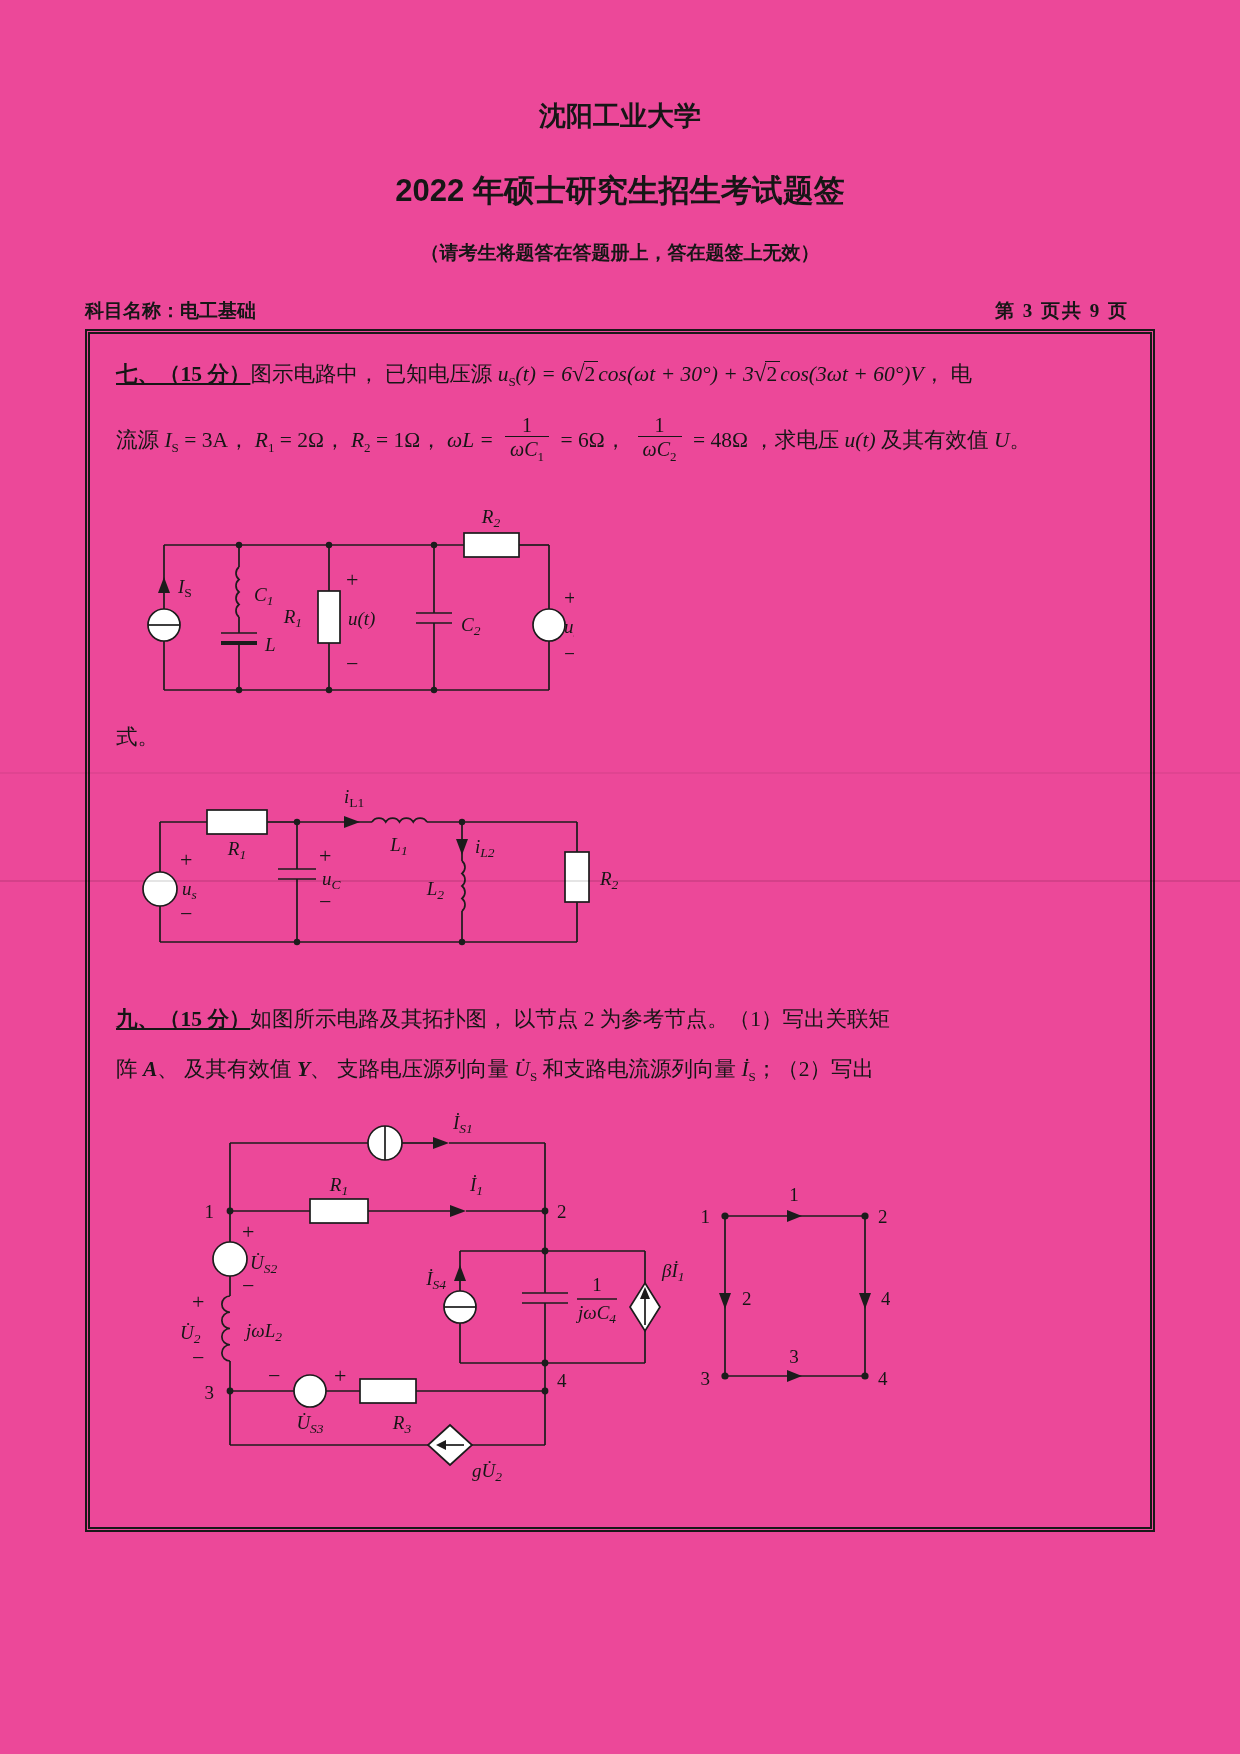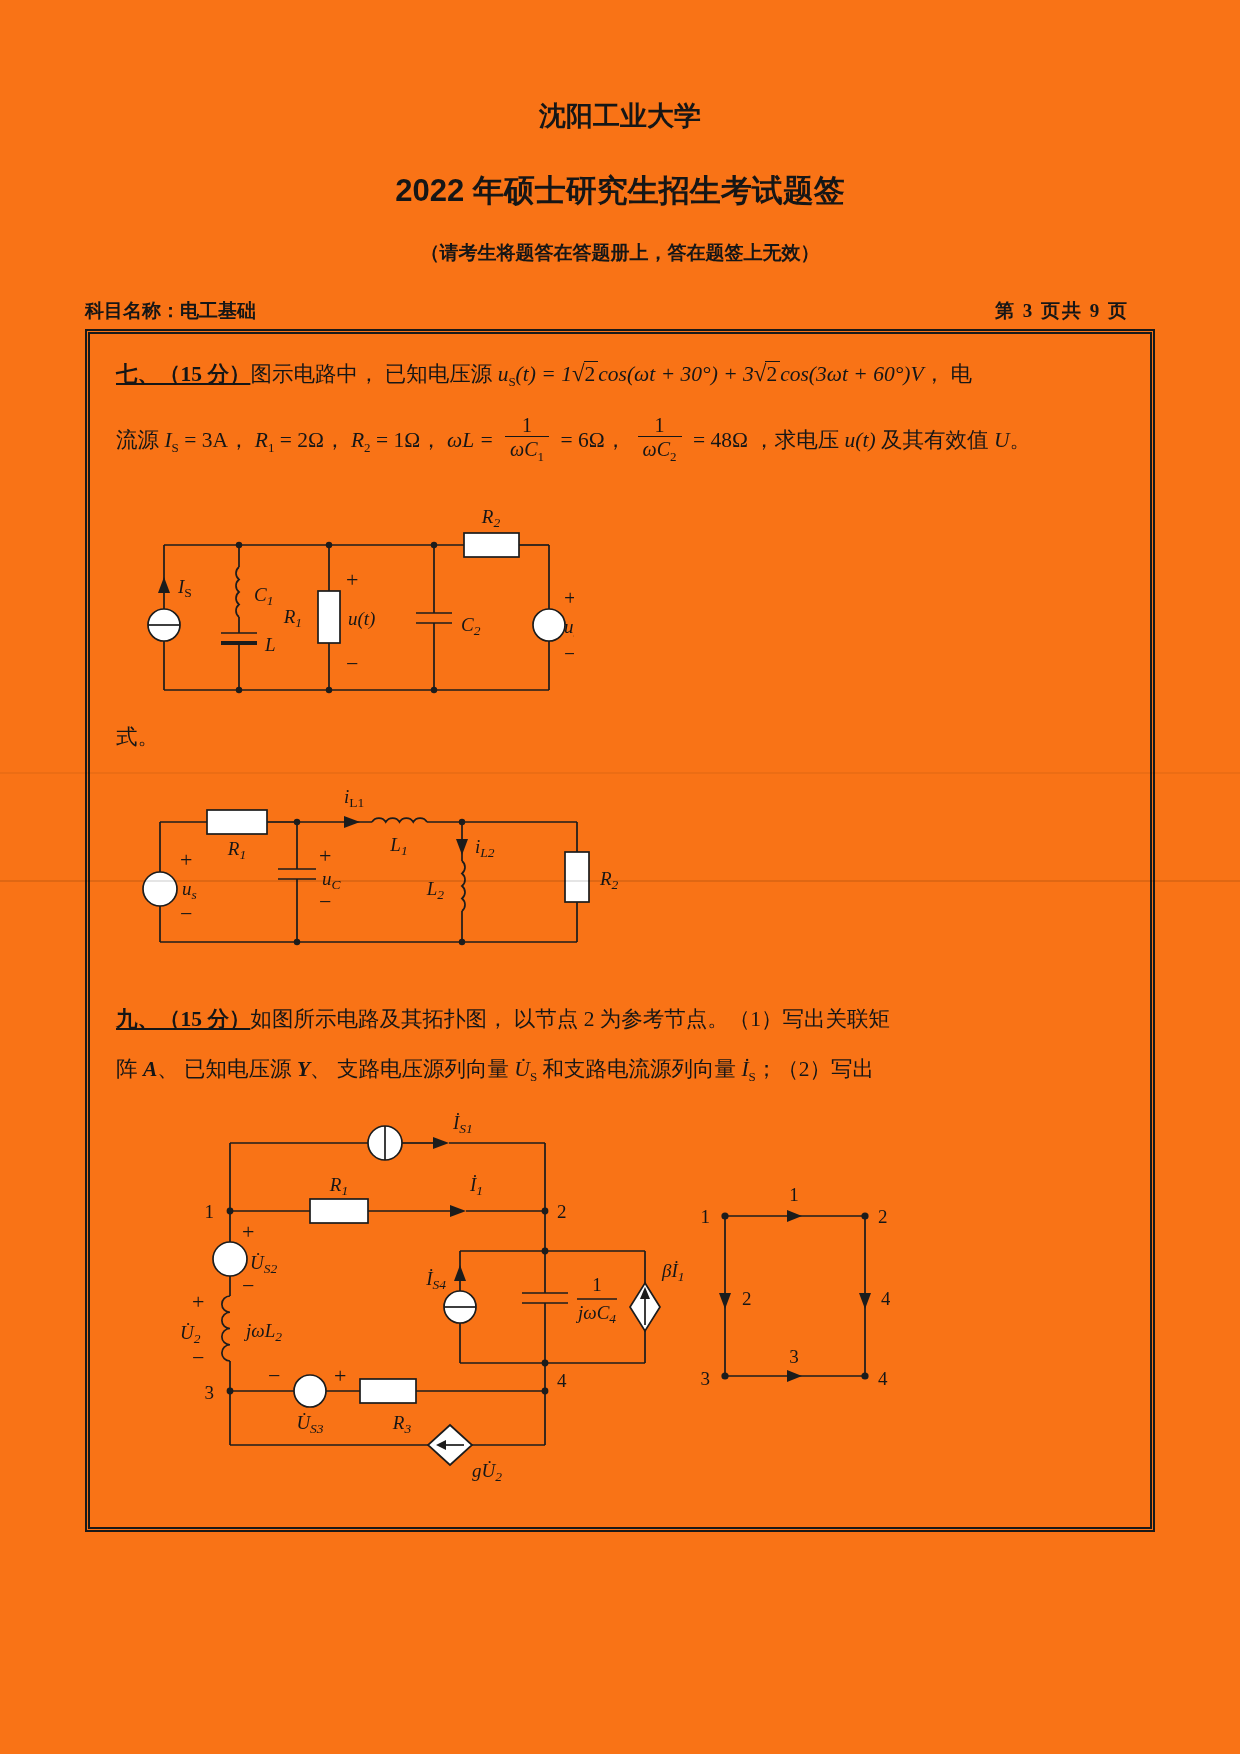--- a/index.html
+++ b/index.html
@@ -1,16 +1,16 @@
 <!DOCTYPE html>
 <html><head>
 <meta charset="utf-8">
 <style>
   html,body{margin:0;padding:0;background:#e9e9e9;}
-  .page{width:1240px;height:1754px;margin:0 auto;background:#f97316;box-sizing:border-box;
+  .page{width:1240px;height:1754px;margin:0 auto;background:#ec4899;box-sizing:border-box;
         padding:98px 85px 0;position:relative;color:#161616;
         font-family:"Liberation Serif", serif;}
   .crease{position:absolute;left:0;width:100%;height:2px;background:#000;pointer-events:none;}
   .crease-a{top:880px;opacity:.10;}
   .crease-b{top:772px;opacity:.05;}
   header{text-align:center;}
   .uni{font-family:"Liberation Sans",sans-serif;font-weight:700;font-size:27px;margin:0 0 36px;}
   .title{font-family:"Liberation Sans",sans-serif;font-weight:700;font-size:31px;margin:1px 0 28px;}
   .note{font-weight:700;font-size:19px;margin:0 0 32px;}
   .subject-row{display:flex;justify-content:space-between;align-items:flex-end;
@@ -56,21 +56,21 @@
     <div class="note">（请考生将题答在答题册上，答在题签上无效）</div>
   </header>
 
   <div class="subject-row">
     <span>科目名称：电工基础</span>
     <span class="pageinfo">第 3 页共 9 页</span>
   </div>
 
   <div class="exam-box">
 
-    <p class="ln"><b class="num">七、（15 分）</b><span>图示电路中， 已知电压源 </span><span class="it">u</span><sub>S</sub><span class="it">(t) = 1</span><span class="sqrt"><span class="rs">√</span><span class="rad">2</span></span><span class="it">cos(ωt + 30°) + 3</span><span class="sqrt"><span class="rs">√</span><span class="rad">2</span></span><span class="it">cos(3ωt + 60°)V</span><span>， 电</span></p>
+    <p class="ln"><b class="num">七、（15 分）</b><span>图示电路中， 已知电压源 </span><span class="it">u</span><sub>S</sub><span class="it">(t) = 6</span><span class="sqrt"><span class="rs">√</span><span class="rad">2</span></span><span class="it">cos(ωt + 30°) + 3</span><span class="sqrt"><span class="rs">√</span><span class="rad">2</span></span><span class="it">cos(3ωt + 60°)V</span><span>， 电</span></p>
 
     <p class="ln tall"><span>流源 </span><span class="it">I</span><sub>S</sub><span> = 3A， </span><span class="it">R</span><sub>1</sub><span> = 2Ω， </span><span class="it">R</span><sub>2</sub><span> = 1Ω， </span><span class="it">ωL = </span><span class="frac"><span class="nm">1</span><span class="dn"><span class="it">ωC</span><sub>1</sub></span></span><span> = 6Ω， </span><span class="frac"><span class="nm">1</span><span class="dn"><span class="it">ωC</span><sub>2</sub></span></span><span> = 48Ω ，求电压 </span><span class="it">u(t)</span><span> 及其有效值 </span><span class="it">U</span><span>。</span></p>
 
     <div class="figwrap">
       <svg width="440" height="200" viewBox="0 0 440 200">
         <g>
           <line class="w" x1="30" y1="40" x2="330" y2="40"></line>
           <line class="w" x1="385" y1="40" x2="415" y2="40"></line>
           <line class="w" x1="415" y1="40" x2="415" y2="104"></line>
           <line class="w" x1="415" y1="136" x2="415" y2="185"></line>
@@ -185,21 +185,21 @@
         <g>
           <circle class="dot" cx="175" cy="45" r="3.2"></circle>
             <circle class="dot" cx="340" cy="45" r="3.2"></circle>
           <circle class="dot" cx="175" cy="165" r="3.2"></circle>
             <circle class="dot" cx="340" cy="165" r="3.2"></circle>
         </g>
       </svg>
     </div>
 
     <p class="ln" style="margin-top:26px"><b class="num">九、（15 分）</b><span>如图所示电路及其拓扑图， 以节点 2 为参考节点。（1）写出关联矩</span></p>
-    <p class="ln"><span>阵 </span><span class="bit">A</span><span>、 已知电压源 </span><span class="bit">Y</span><span>、 支路电压源列向量 </span><span class="it">U̇</span><sub>S</sub><span> 和支路电流源列向量 </span><span class="it">İ</span><sub>S</sub><span>；（2）写出</span></p>
+    <p class="ln"><span>阵 </span><span class="bit">A</span><span>、 及其有效值 </span><span class="bit">Y</span><span>、 支路电压源列向量 </span><span class="it">U̇</span><sub>S</sub><span> 和支路电流源列向量 </span><span class="it">İ</span><sub>S</sub><span>；（2）写出</span></p>
 
     <div class="figwrap3">
       <svg width="740" height="372" viewBox="0 0 740 372">
 
         <g>
           <line class="w" x1="80" y1="100" x2="80" y2="32"></line>
           <line class="w" x1="80" y1="32" x2="218" y2="32"></line>
           <circle class="comp" cx="235" cy="32" r="17"></circle>
           <line class="w" x1="235" y1="15" x2="235" y2="49"></line>
           <line class="w" x1="252" y1="32" x2="283" y2="32"></line>

